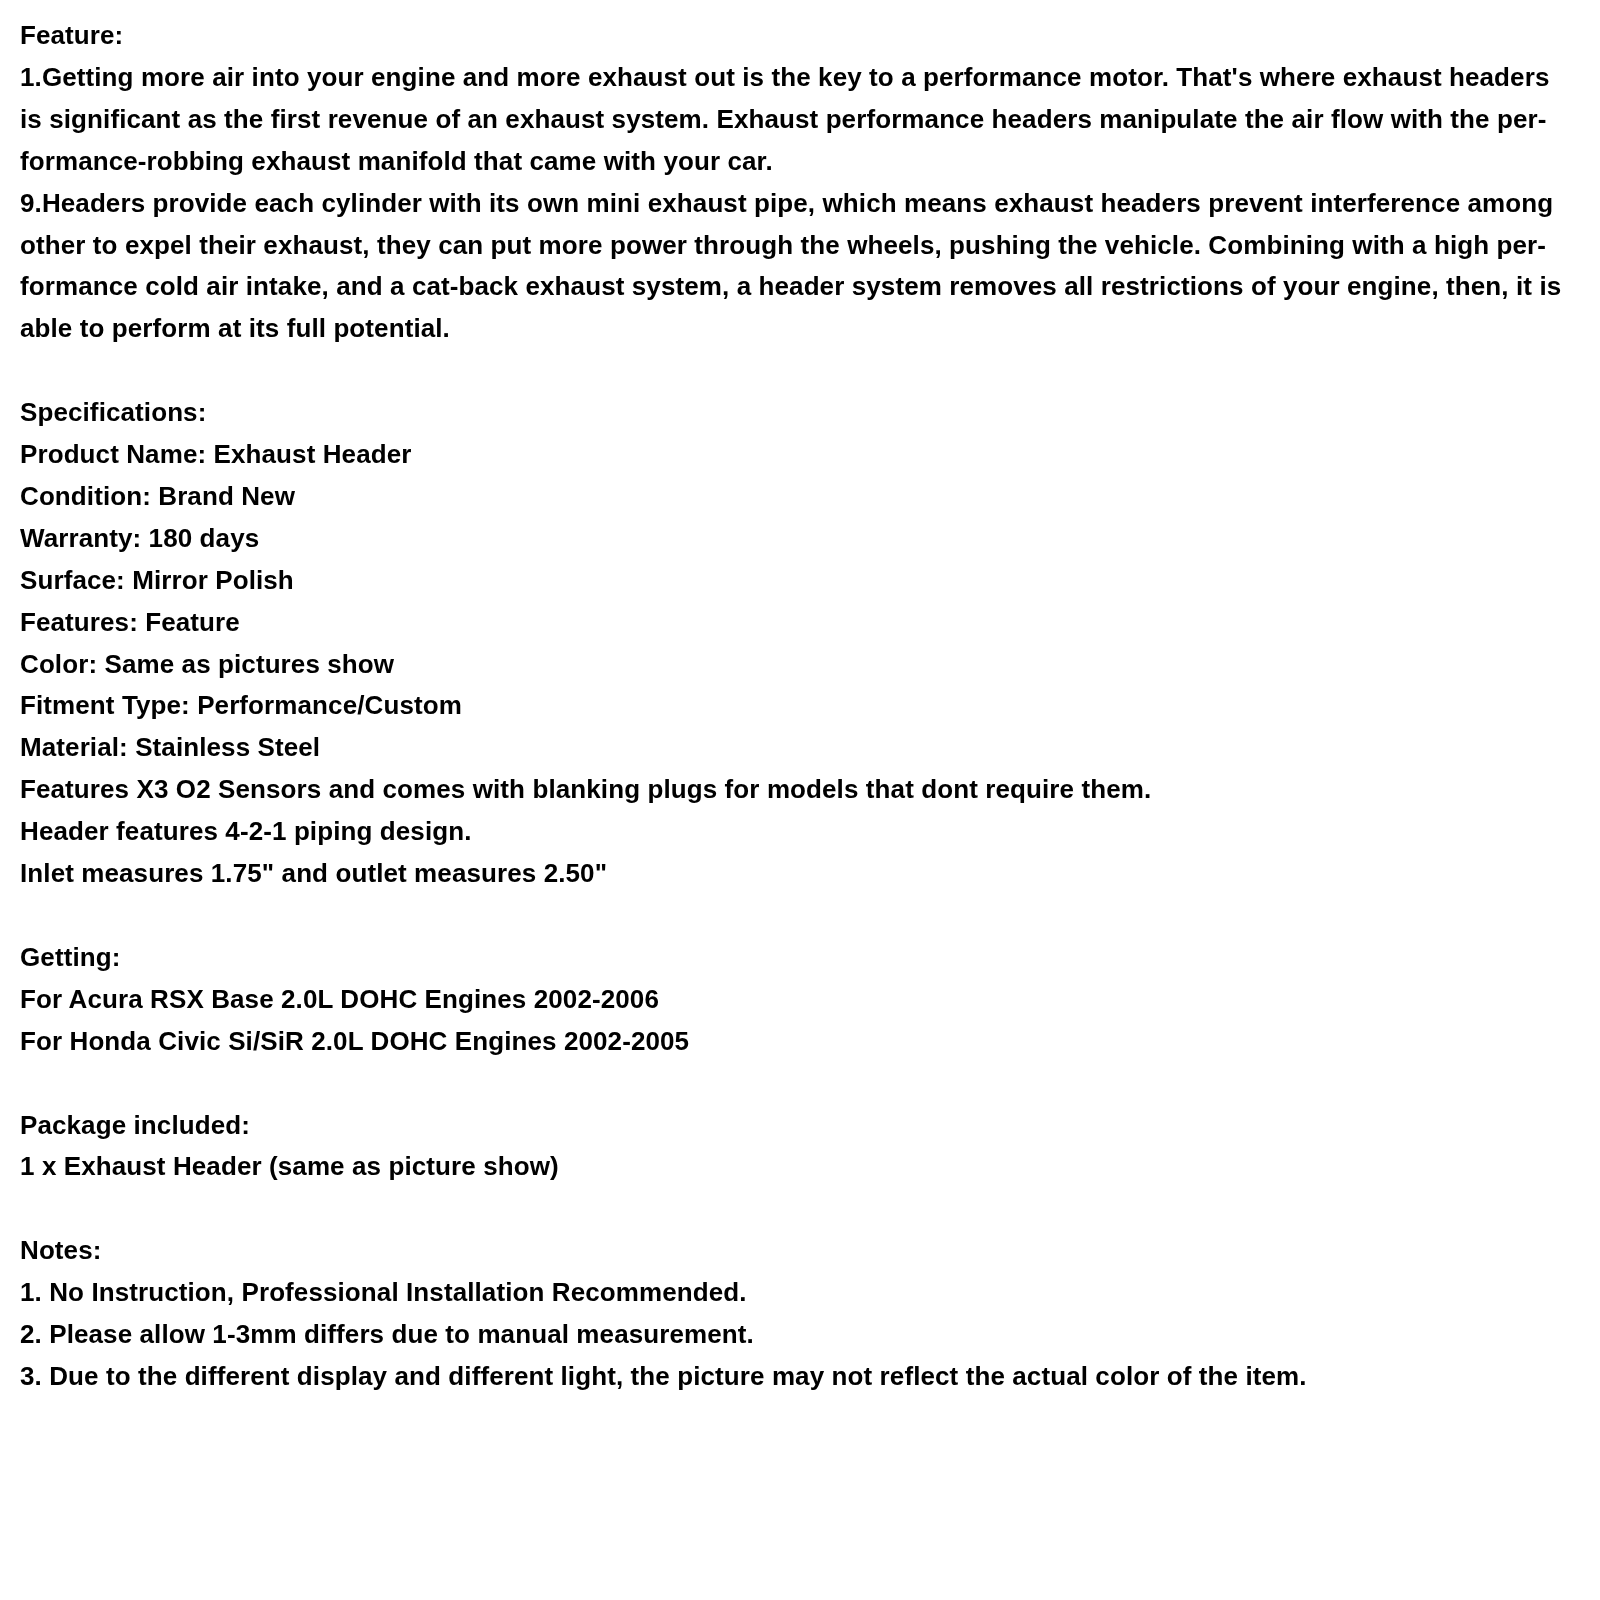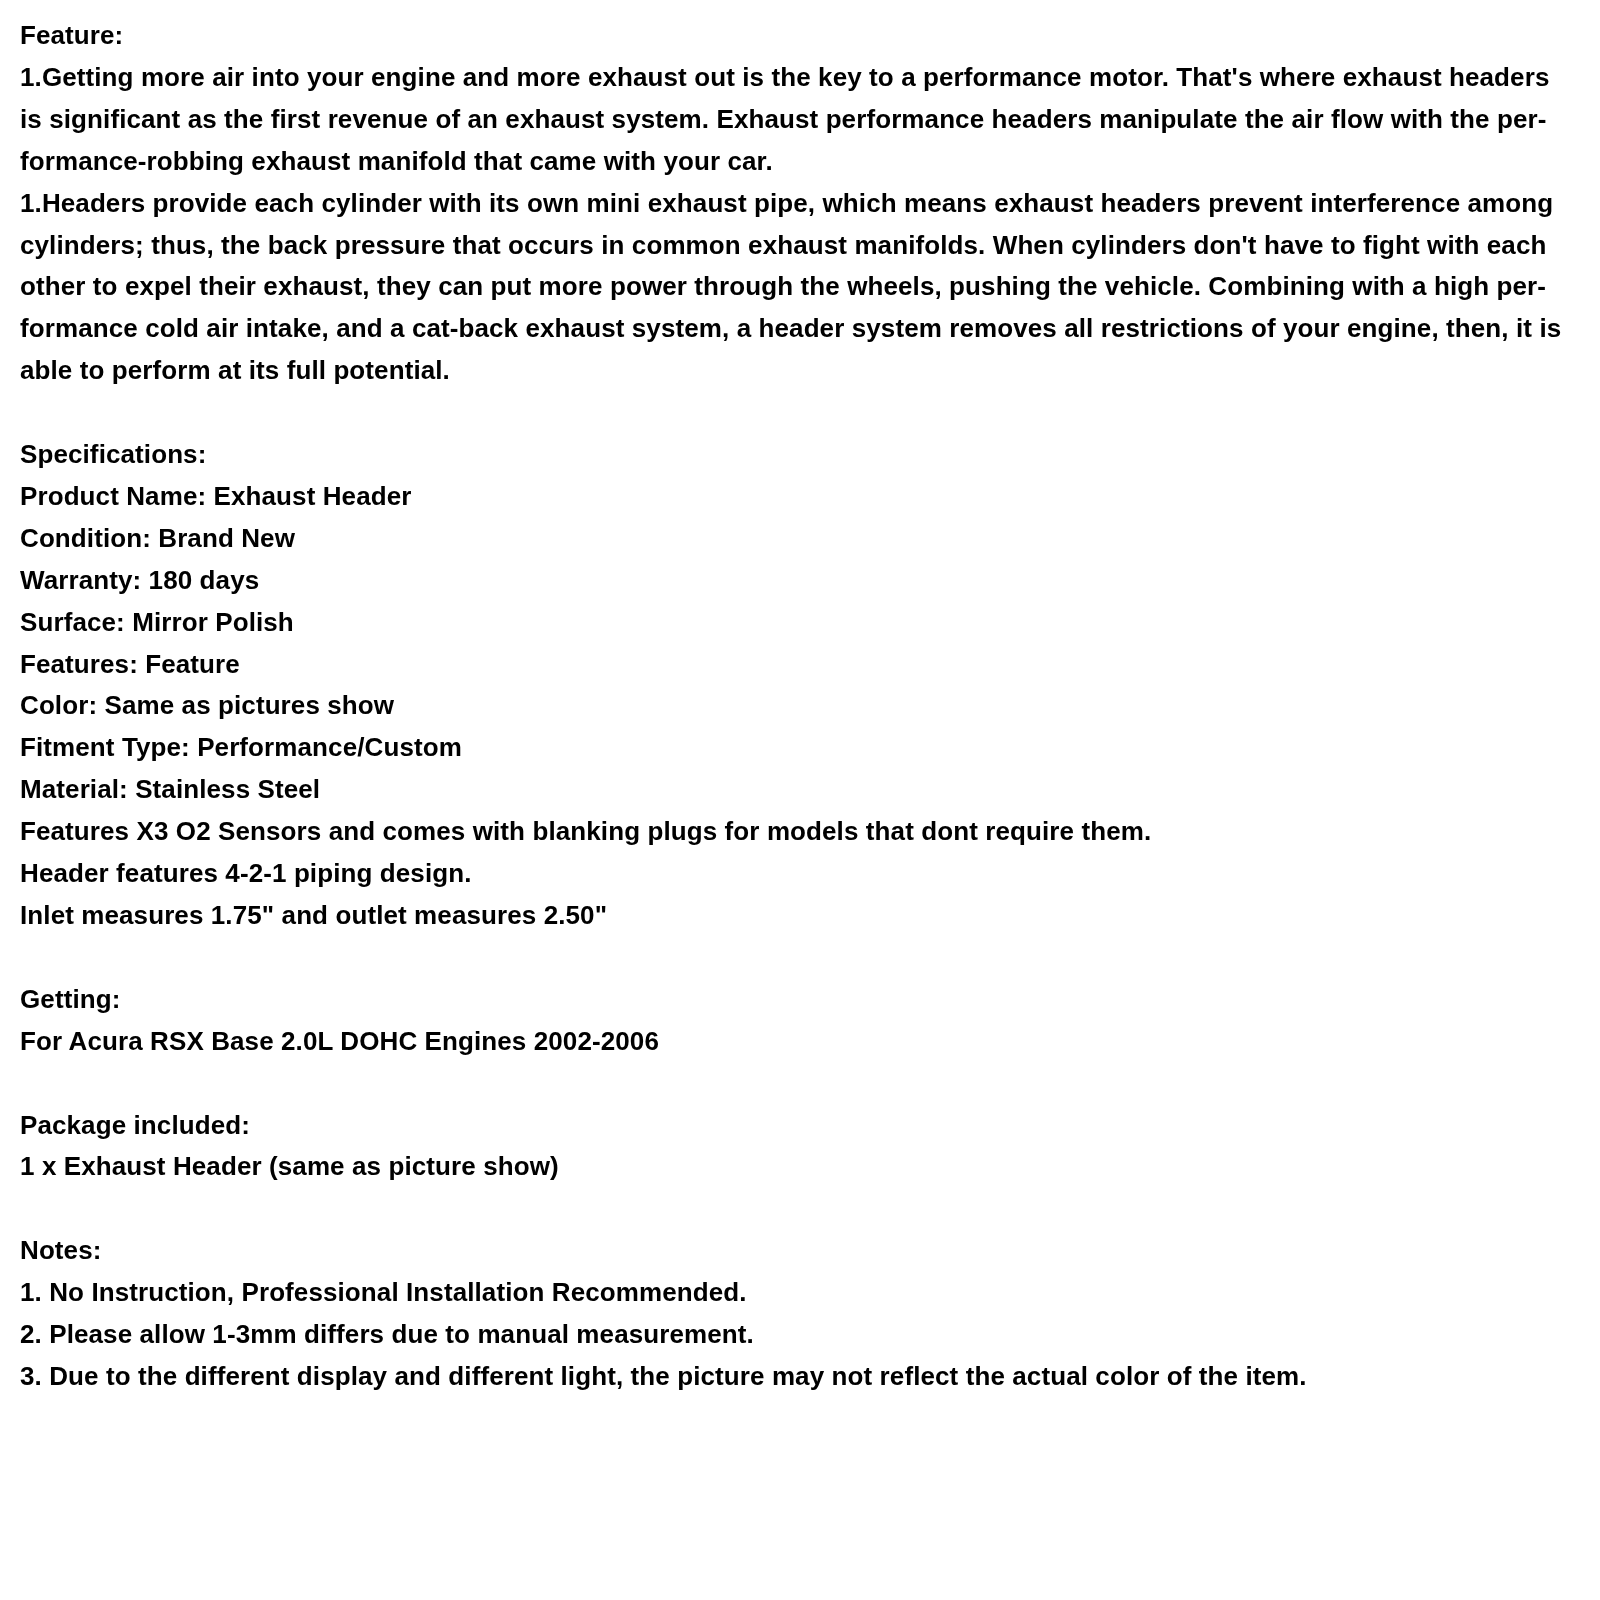--- a/index.html
+++ b/index.html
@@ -33,22 +33,21 @@
 </style>
 </head>
 <body>
 
 <div class="doc" id="doc">
     <div class="section">
       <div class="line">Feature:</div>
       <div class="line">1.Getting more air into your engine and more exhaust out is the key to a performance motor. That's where exhaust headers</div>
       <div class="line">is significant as the first revenue of an exhaust system. Exhaust performance headers manipulate the air flow with the per-</div>
       <div class="line">formance-robbing exhaust manifold that came with your car.</div>
-      <div class="line">1.Headers provide each cylinder with its own mini exhaust pipe, which means exhaust headers prevent interference among</div>
-      <div class="line">cylinders; thus, the back pressure that occurs in common exhaust manifolds. When cylinders don't have to fight with each</div>
+      <div class="line">9.Headers provide each cylinder with its own mini exhaust pipe, which means exhaust headers prevent interference among</div>
       <div class="line">other to expel their exhaust, they can put more power through the wheels, pushing the vehicle. Combining with a high per-</div>
       <div class="line">formance cold air intake, and a cat-back exhaust system, a header system removes all restrictions of your engine, then, it is</div>
       <div class="line">able to perform at its full potential.</div>
     </div>
     <div class="section">
       <div class="line">Specifications:</div>
       <div class="line">Product Name: Exhaust Header</div>
       <div class="line">Condition: Brand New</div>
       <div class="line">Warranty: 180 days</div>
       <div class="line">Surface: Mirror Polish</div>
@@ -56,20 +55,21 @@
       <div class="line">Color: Same as pictures show</div>
       <div class="line">Fitment Type: Performance/Custom</div>
       <div class="line">Material: Stainless Steel</div>
       <div class="line">Features X3 O2 Sensors and comes with blanking plugs for models that dont require them.</div>
       <div class="line">Header features 4-2-1 piping design.</div>
       <div class="line">Inlet measures 1.75" and outlet measures 2.50"</div>
     </div>
     <div class="section">
       <div class="line">Getting:</div>
       <div class="line">For Acura RSX Base 2.0L DOHC Engines 2002-2006</div>
+      <div class="line">For Honda Civic Si/SiR 2.0L DOHC Engines 2002-2005</div>
     </div>
     <div class="section">
       <div class="line">Package included:</div>
       <div class="line">1 x Exhaust Header (same as picture show)</div>
     </div>
     <div class="section">
       <div class="line">Notes:</div>
       <div class="line">1. No Instruction, Professional Installation Recommended.</div>
       <div class="line">2. Please allow 1-3mm differs due to manual measurement.</div>
       <div class="line">3. Due to the different display and different light, the picture may not reflect the actual color of the item.</div>

